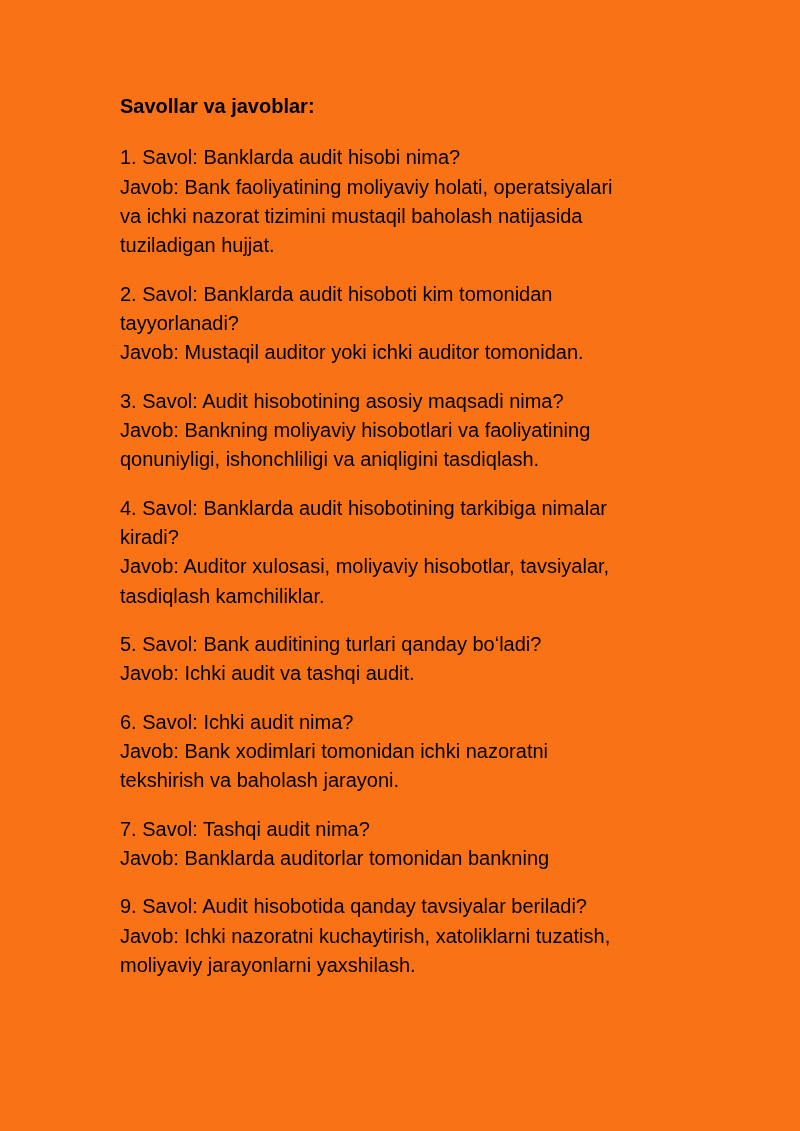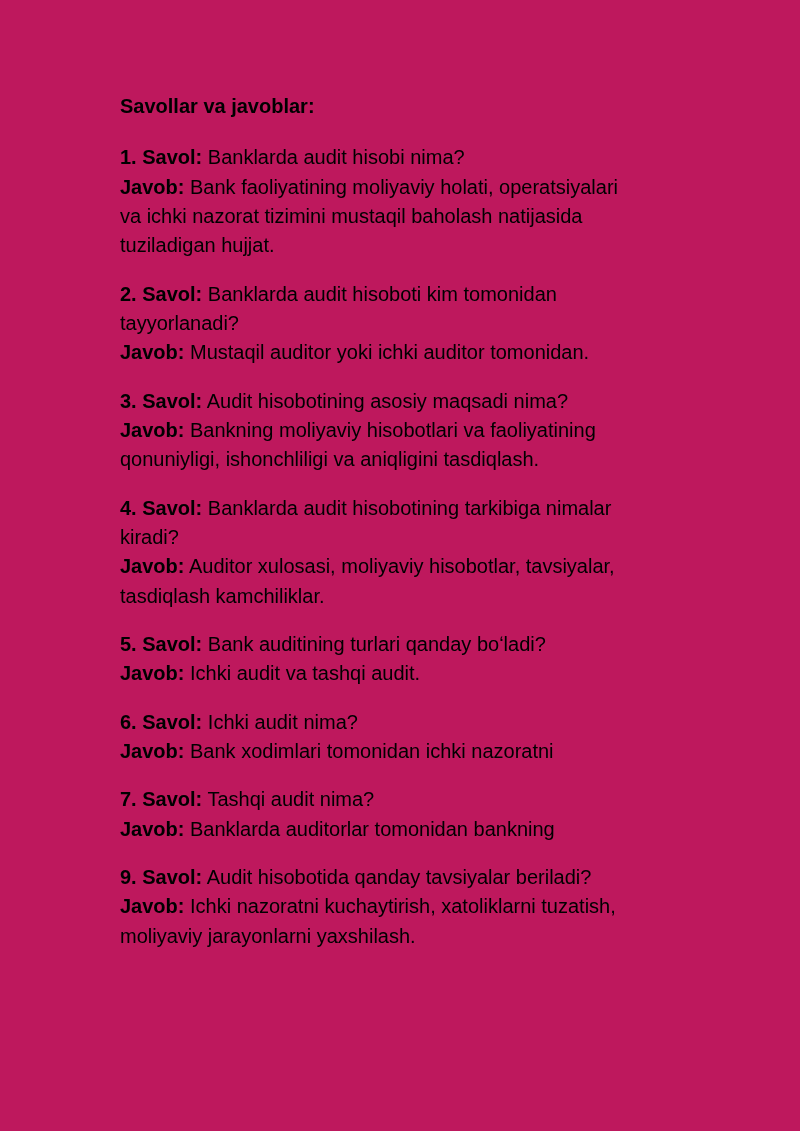--- a/index.html
+++ b/index.html
@@ -10,51 +10,51 @@
   body {
     width: 800px;
     height: 1131px;
     overflow: hidden;
   }
   main.doc-page {
     box-sizing: border-box;
     width: 800px;
     height: 1131px;
     padding: 92px 100px 0 120px;
-    background: #be185d;
+    background: #f97316;
     color: #000000;
     font-family: "Liberation Sans", sans-serif;
     font-size: 20px;
     line-height: 29.33px;
     -webkit-font-smoothing: antialiased;
   }
   h1.doc-heading {
     font-size: 20px;
     line-height: 29.33px;
     font-weight: 700;
     margin: 0 0 22px 0;
     padding: 0;
   }
   p.qa-block {
     margin: 0 0 19px 0;
     padding: 0;
     max-width: 560px;
   }
   p.qa-block .qa-label {
-    font-weight: 700;
+    font-weight: 400;
   }
 </style>
 </head>
 <body>
 
 <main class="doc-page">
   <h1 class="doc-heading">Savollar va javoblar:</h1>
   <section>
       <p class="qa-block"><strong class="qa-label">1. Savol:</strong><span> Banklarda audit hisobi nima?</span><br><strong class="qa-label">Javob:</strong><span> Bank faoliyatining moliyaviy holati, operatsiyalari</span><br><span>va ichki nazorat tizimini mustaqil baholash natijasida</span><br><span>tuziladigan hujjat.</span></p>
       <p class="qa-block"><strong class="qa-label">2. Savol:</strong><span> Banklarda audit hisoboti kim tomonidan</span><br><span>tayyorlanadi?</span><br><strong class="qa-label">Javob:</strong><span> Mustaqil auditor yoki ichki auditor tomonidan.</span></p>
       <p class="qa-block"><strong class="qa-label">3. Savol:</strong><span> Audit hisobotining asosiy maqsadi nima?</span><br><strong class="qa-label">Javob:</strong><span> Bankning moliyaviy hisobotlari va faoliyatining</span><br><span>qonuniyligi, ishonchliligi va aniqligini tasdiqlash.</span></p>
       <p class="qa-block"><strong class="qa-label">4. Savol:</strong><span> Banklarda audit hisobotining tarkibiga nimalar</span><br><span>kiradi?</span><br><strong class="qa-label">Javob:</strong><span> Auditor xulosasi, moliyaviy hisobotlar, tavsiyalar,</span><br><span>tasdiqlash kamchiliklar.</span></p>
       <p class="qa-block"><strong class="qa-label">5. Savol:</strong><span> Bank auditining turlari qanday boʻladi?</span><br><strong class="qa-label">Javob:</strong><span> Ichki audit va tashqi audit.</span></p>
-      <p class="qa-block"><strong class="qa-label">6. Savol:</strong><span> Ichki audit nima?</span><br><strong class="qa-label">Javob:</strong><span> Bank xodimlari tomonidan ichki nazoratni</span><br></p>
+      <p class="qa-block"><strong class="qa-label">6. Savol:</strong><span> Ichki audit nima?</span><br><strong class="qa-label">Javob:</strong><span> Bank xodimlari tomonidan ichki nazoratni</span><br><span>tekshirish va baholash jarayoni.</span></p>
       <p class="qa-block"><strong class="qa-label">7. Savol:</strong><span> Tashqi audit nima?</span><br><strong class="qa-label">Javob:</strong><span> Banklarda auditorlar tomonidan bankning</span><br></p>
       <p class="qa-block"><strong class="qa-label">9. Savol:</strong><span> Audit hisobotida qanday tavsiyalar beriladi?</span><br><strong class="qa-label">Javob:</strong><span> Ichki nazoratni kuchaytirish, xatoliklarni tuzatish,</span><br><span>moliyaviy jarayonlarni yaxshilash.</span></p>
     </section>
 </main>
 
 </body></html>

